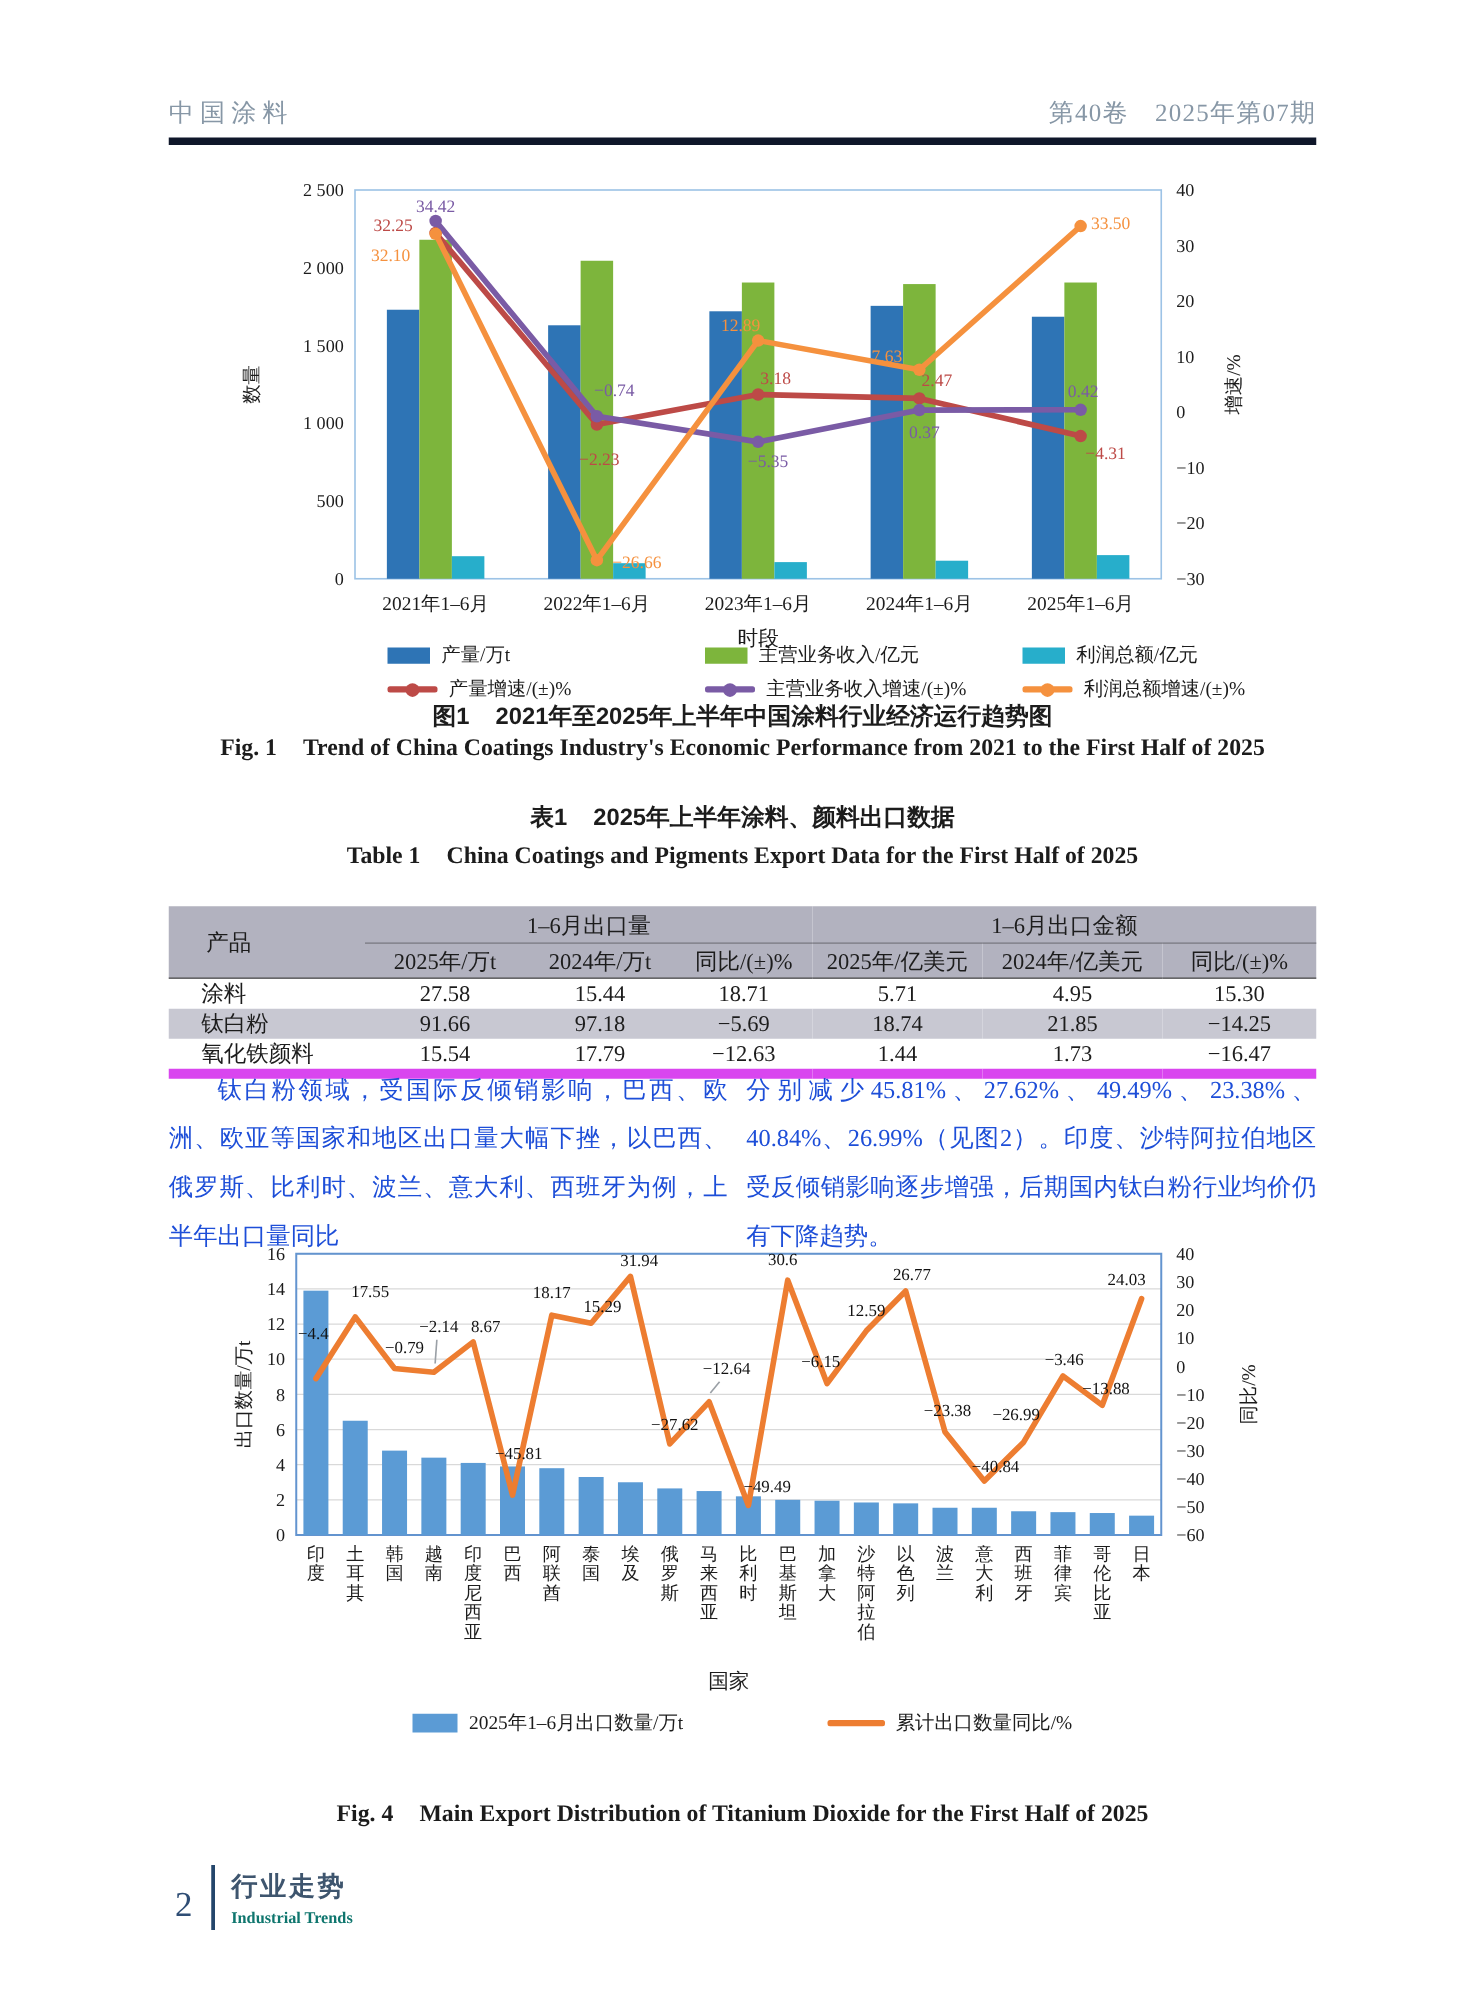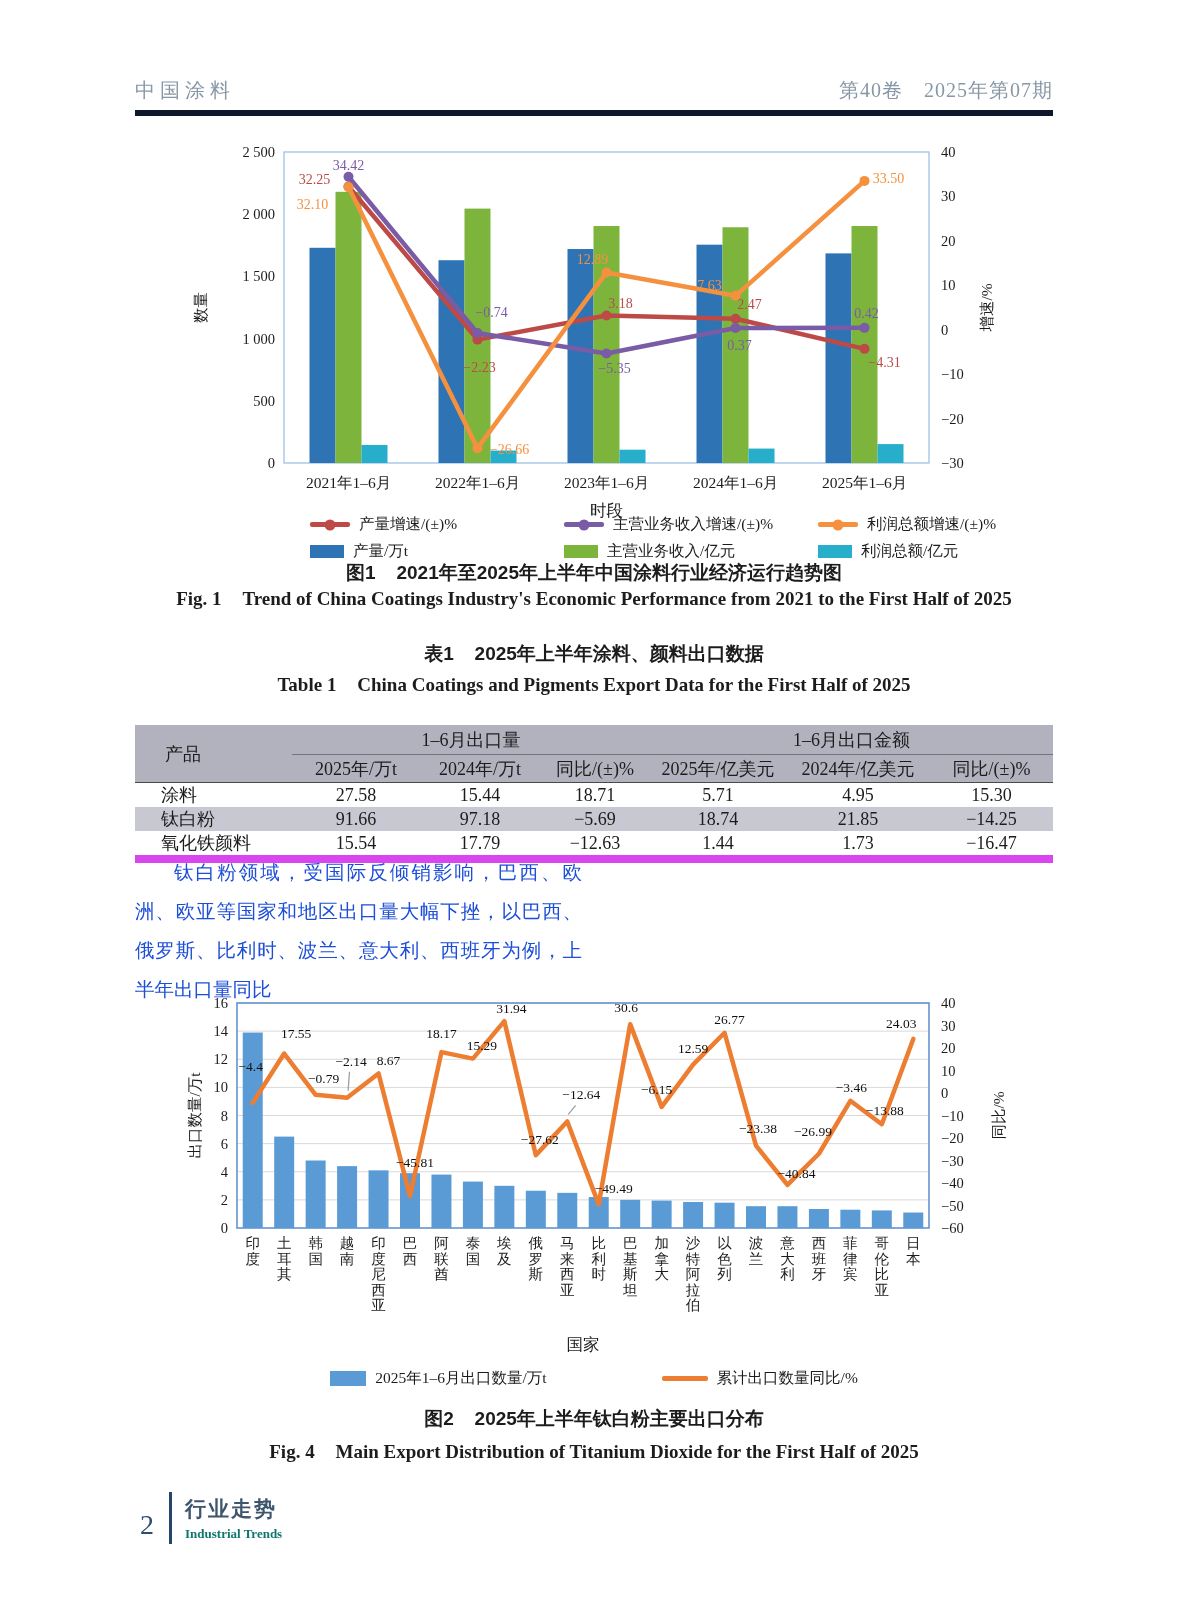--- a/index.html
+++ b/index.html
@@ -150,50 +150,50 @@
       <text x="176.5" y="360" font-size="15.5" fill="#1c1c1c" text-anchor="middle">2021年1–6月</text>
       <text x="305.5" y="360" font-size="15.5" fill="#1c1c1c" text-anchor="middle">2022年1–6月</text>
       <text x="434.5" y="360" font-size="15.5" fill="#1c1c1c" text-anchor="middle">2023年1–6月</text>
       <text x="563.5" y="360" font-size="15.5" fill="#1c1c1c" text-anchor="middle">2024年1–6月</text>
       <text x="692.5" y="360" font-size="15.5" fill="#1c1c1c" text-anchor="middle">2025年1–6月</text>
       <text x="434.5" y="388" font-size="16.5" fill="#1c1c1c" text-anchor="middle">时段</text>
     </svg>
   <div id="legend1">
       <div class="lg-row">
         <div class="lg-item">
+          <span class="lg-bar" style="background: rgb(46, 116, 181);"></span>
+          <span>产量/万t</span>
+        </div>
+        <div class="lg-item">
+          <span class="lg-bar" style="background: rgb(125, 181, 60);"></span>
+          <span>主营业务收入/亿元</span>
+        </div>
+        <div class="lg-item">
+          <span class="lg-bar" style="background: rgb(39, 174, 203);"></span>
+          <span>利润总额/亿元</span>
+        </div>
+      </div>
+      <div class="lg-row">
+        <div class="lg-item">
           <span class="lg-line" style="background: rgb(189, 74, 71);">
             <span class="lg-dot" style="background: rgb(189, 74, 71);"></span>
           </span>
           <span>产量增速/(±)%</span>
         </div>
         <div class="lg-item">
           <span class="lg-line" style="background: rgb(122, 91, 165);">
             <span class="lg-dot" style="background: rgb(122, 91, 165);"></span>
           </span>
           <span>主营业务收入增速/(±)%</span>
         </div>
         <div class="lg-item">
           <span class="lg-line" style="background: rgb(245, 145, 62);">
             <span class="lg-dot" style="background: rgb(245, 145, 62);"></span>
           </span>
           <span>利润总额增速/(±)%</span>
-        </div>
-      </div>
-      <div class="lg-row">
-        <div class="lg-item">
-          <span class="lg-bar" style="background: rgb(46, 116, 181);"></span>
-          <span>产量/万t</span>
-        </div>
-        <div class="lg-item">
-          <span class="lg-bar" style="background: rgb(125, 181, 60);"></span>
-          <span>主营业务收入/亿元</span>
-        </div>
-        <div class="lg-item">
-          <span class="lg-bar" style="background: rgb(39, 174, 203);"></span>
-          <span>利润总额/亿元</span>
         </div>
       </div>
     </div>
 
   <div class="cap cn" id="fig1cn">
     <span class="tag">图1</span><span>2021年至2025年上半年中国涂料行业经济运行趋势图</span>
   </div>
   <div class="cap en" id="fig1en">
     <span class="tag">Fig. 1</span><span>Trend of China Coatings Industry's Economic Performance from 2021 to the First Half of 2025</span>
   </div>
@@ -257,20 +257,21 @@
             <td>−12.63</td>
             <td>1.44</td>
             <td>1.73</td>
             <td>−16.47</td>
           </tr>
         </tbody>
       </table>
   </div>
 
   <div class="para" id="paraL">钛白粉领域，受国际反倾销影响，巴西、欧洲、欧亚等国家和地区出口量大幅下挫，以巴西、俄罗斯、比利时、波兰、意大利、西班牙为例，上半年出口量同比</div>
+  <div class="para" id="paraR">分别减少45.81%、27.62%、49.49%、23.38%、40.84%、26.99%（见图2）。印度、沙特阿拉伯地区受反倾销影响逐步增强，后期国内钛白粉行业均价仍有下降趋势。</div>
 
   <svg id="c2" width="860" height="395">
       <line x1="59" y1="227.875" x2="751" y2="227.875" stroke="#d9d9d9" stroke-width="1"></line>
       <line x1="59" y1="199.75" x2="751" y2="199.75" stroke="#d9d9d9" stroke-width="1"></line>
       <line x1="59" y1="171.625" x2="751" y2="171.625" stroke="#d9d9d9" stroke-width="1"></line>
       <line x1="59" y1="143.5" x2="751" y2="143.5" stroke="#d9d9d9" stroke-width="1"></line>
       <line x1="59" y1="115.375" x2="751" y2="115.375" stroke="#d9d9d9" stroke-width="1"></line>
       <line x1="59" y1="87.25" x2="751" y2="87.25" stroke="#d9d9d9" stroke-width="1"></line>
       <line x1="59" y1="59.125" x2="751" y2="59.125" stroke="#d9d9d9" stroke-width="1"></line>
       <line x1="59" y1="31" x2="751" y2="31" stroke="#d9d9d9" stroke-width="1"></line>
@@ -372,23 +373,20 @@
       <div class="lg2-item">
         <span class="lg2-bar" style="background: rgb(91, 155, 213);"></span>
         <span>2025年1–6月出口数量/万t</span>
       </div>
       <div class="lg2-item">
         <span class="lg2-line" style="background: rgb(237, 125, 49);"></span>
         <span>累计出口数量同比/%</span>
       </div>
     </div>
 
-  <div class="cap cn" id="fig2cn">
-    <span class="tag">图2</span><span>2025年上半年钛白粉主要出口分布</span>
-  </div>
   <div class="cap en" id="fig2en">
     <span class="tag">Fig. 4</span><span>Main Export Distribution of Titanium Dioxide for the First Half of 2025</span>
   </div>
 
   <div id="footer">
     <span class="pnum">2</span>
     <span class="fbar"></span>
     <span class="ftitles">
       <div class="fcn">行业走势</div>
       <div class="fen">Industrial Trends</div>

